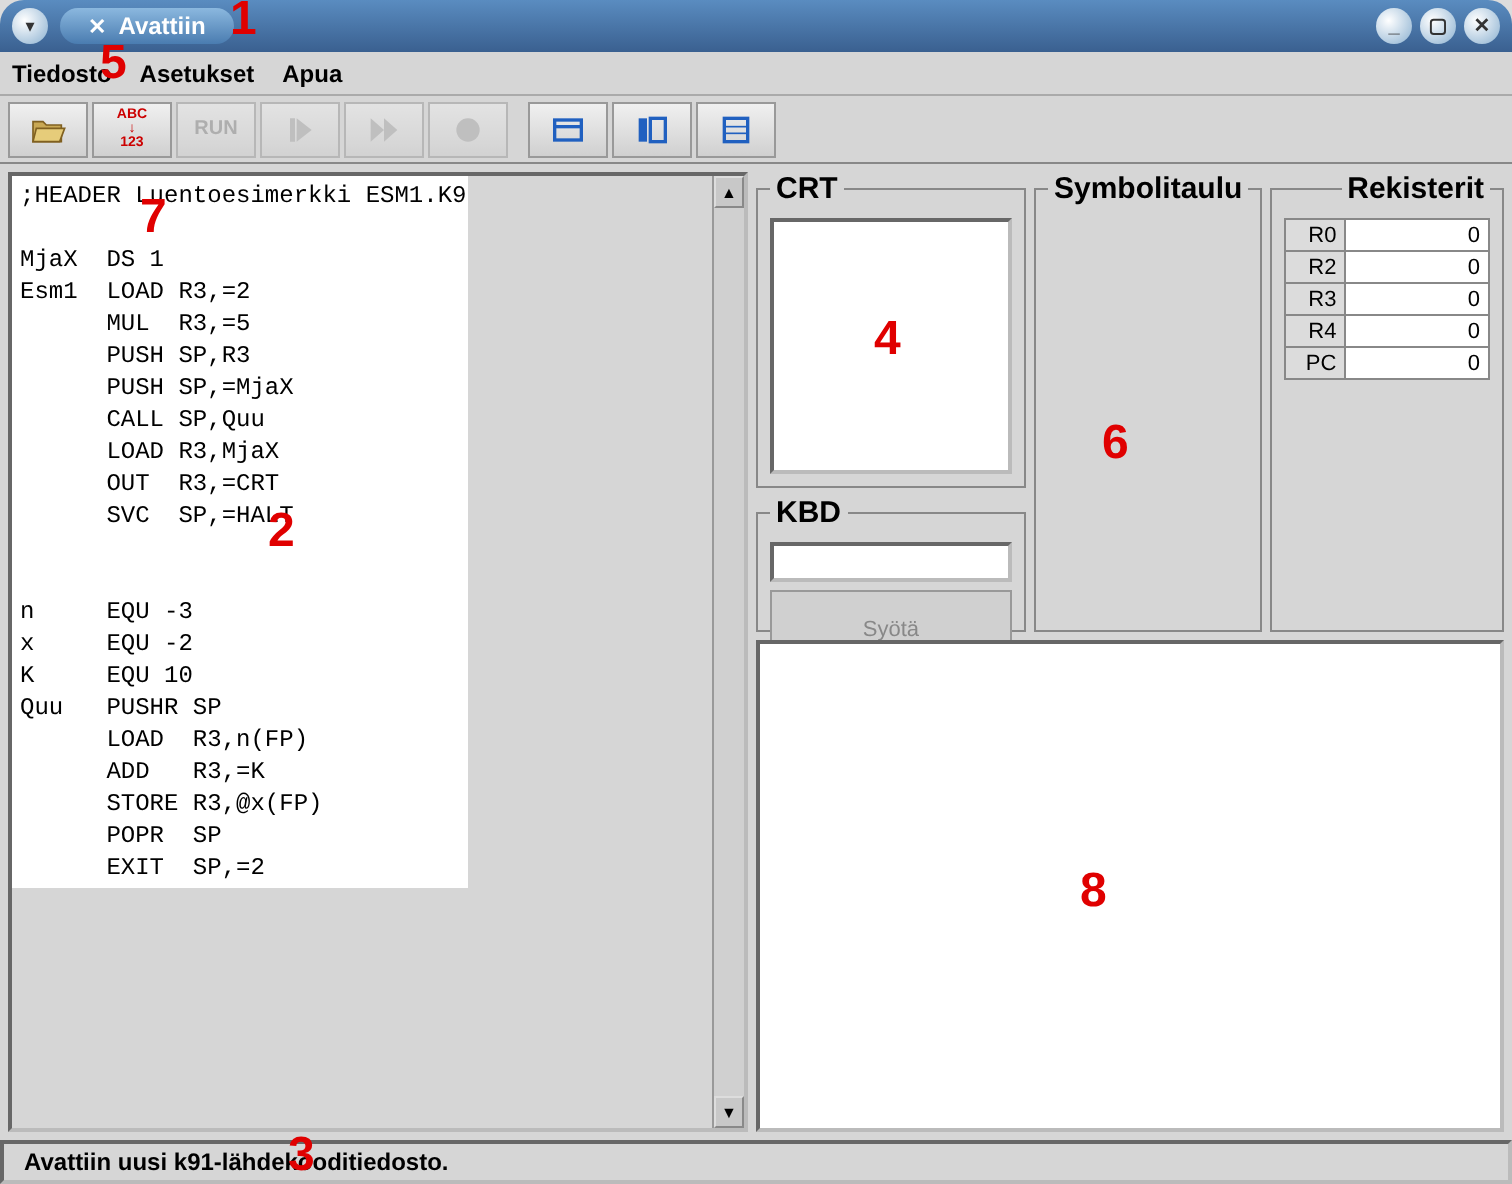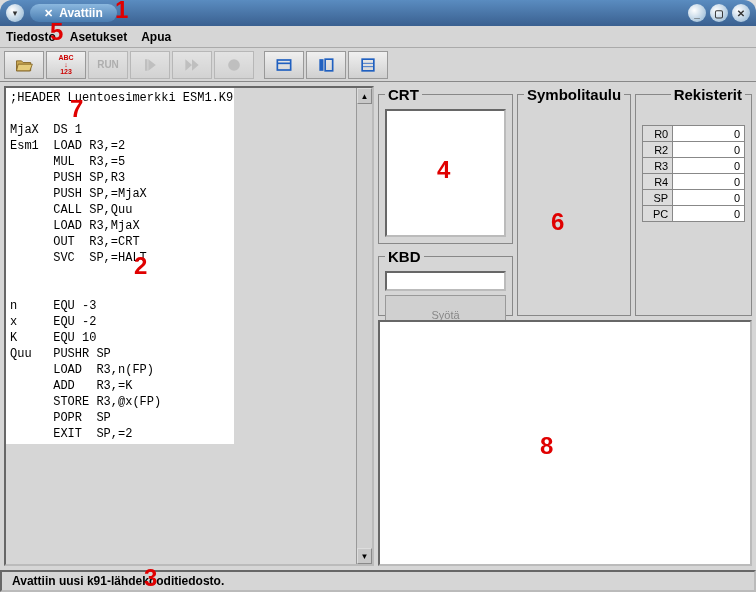--- a/index.html
+++ b/index.html
@@ -234,21 +234,20 @@
     }
     .reg-box {
       flex: 1;
       text-align: right;
     }
     .reg-table {
       width: 100%;
       border-collapse: collapse;
       font-size: 11px;
       background: white;
-      margin-top: 16px;
     }
     .reg-table td {
       border: 1px solid #888;
       padding: 0 4px;
       height: 16px;
     }
     .reg-table td:first-child {
       width: 30px;
       background: #dcdcdc;
     }
@@ -413,24 +412,20 @@
               </tr>
           <tr>
                 <td>R3</td>
                 <td>0</td>
               </tr>
           <tr>
                 <td>R4</td>
                 <td>0</td>
               </tr>
           <tr>
-                <td>SP</td>
-                <td>0</td>
-              </tr>
-          <tr>
                 <td>PC</td>
                 <td>0</td>
               </tr>
         </tbody>
           </table>
         <div class="annotation" style="left:70px;top:95px;">7</div>
       </fieldset>
     </div>
     <div class="right-bottom">
       <div class="annotation" style="left:160px;top:110px;">8</div>

